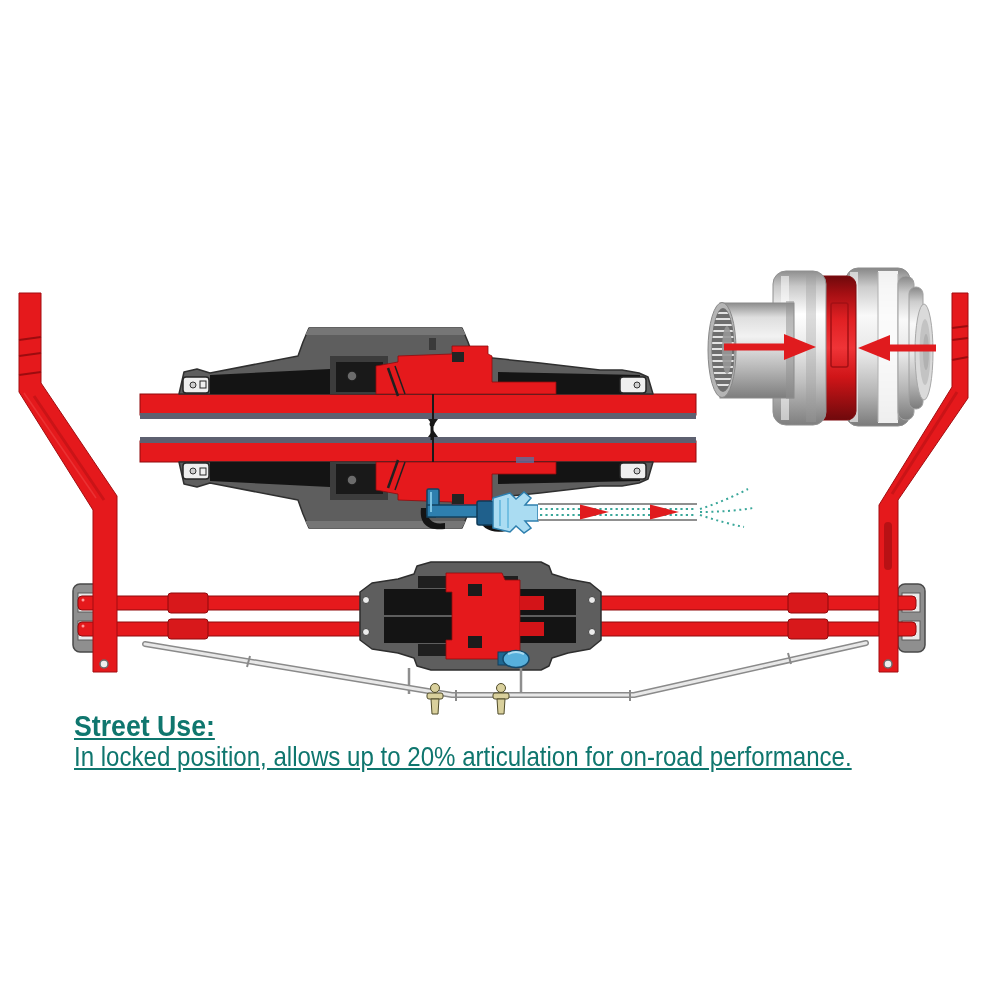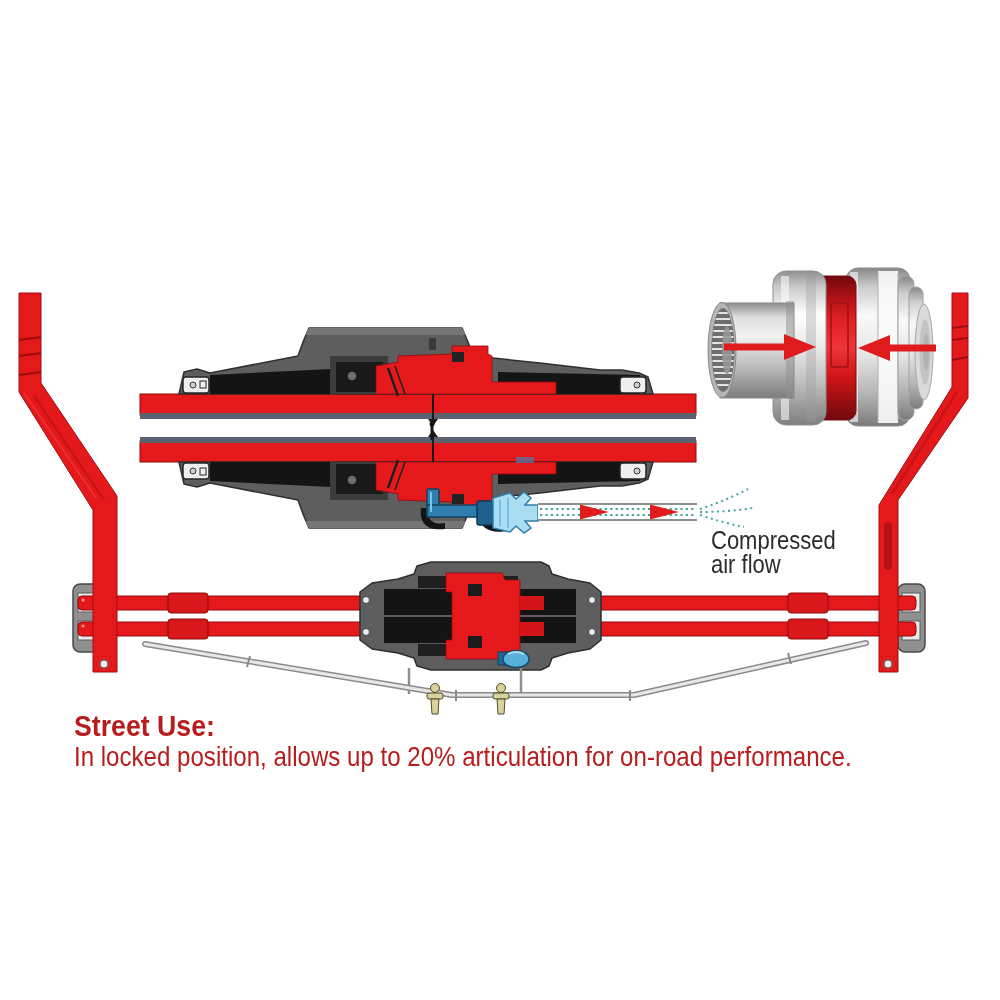--- a/index.html
+++ b/index.html
@@ -2,21 +2,21 @@
 <html><head>
 <meta charset="utf-8">
 <style>
   html,body{margin:0;padding:0;background:#ffffff;}
   .stage{position:relative;width:1000px;height:1000px;background:#ffffff;overflow:hidden;
          font-family:"Liberation Sans", sans-serif;}
   .stage svg{position:absolute;left:0;top:0;}
   .label{position:absolute;color:#2b2b2b;}
   .airflow{left:711px;top:529px;font-size:25px;line-height:23.5px;}
   .airflow .ln{transform:scaleX(0.88);transform-origin:0 0;white-space:nowrap;}
-  .caption{left:74px;top:712px;color:#b91c1c;}
+  .caption{left:74px;top:712px;color:#0f766e;text-decoration:underline;}
   .cap-title{font-size:29px;font-weight:bold;line-height:28px;transform:scaleX(0.92);
              transform-origin:0 0;white-space:nowrap;}
   .cap-body{font-size:28px;line-height:30px;margin-top:2px;transform:scaleX(0.86);
             transform-origin:0 0;white-space:nowrap;}
 </style>
 </head>
 <body>
 
 <div class="stage">
 
@@ -264,23 +264,19 @@
     <g stroke="#9c0c0f" stroke-width="2">
       <line x1="952" y1="328" x2="968" y2="326"></line>
       <line x1="952" y1="340" x2="968" y2="338"></line>
       <line x1="952" y1="360" x2="968" y2="357"></line>
     </g>
     <rect x="884" y="522" width="8" height="48" rx="4" fill="#b01013" opacity="0.85"></rect>
     <circle cx="888" cy="664" r="4" fill="#eeeeee" stroke="#6b6b6b" stroke-width="1.5"></circle>
   </g>
 </svg>
 
-  <div class="label airflow">
-    <div class="ln">Compressed</div>
-    <div class="ln">air flow</div>
-  </div>
 
   <div class="label caption">
     <div class="cap-title">Street Use:</div>
     <div class="cap-body">In locked position, allows up to 20% articulation for on-road performance.</div>
   </div>
 
 </div>
 
 </body></html>

